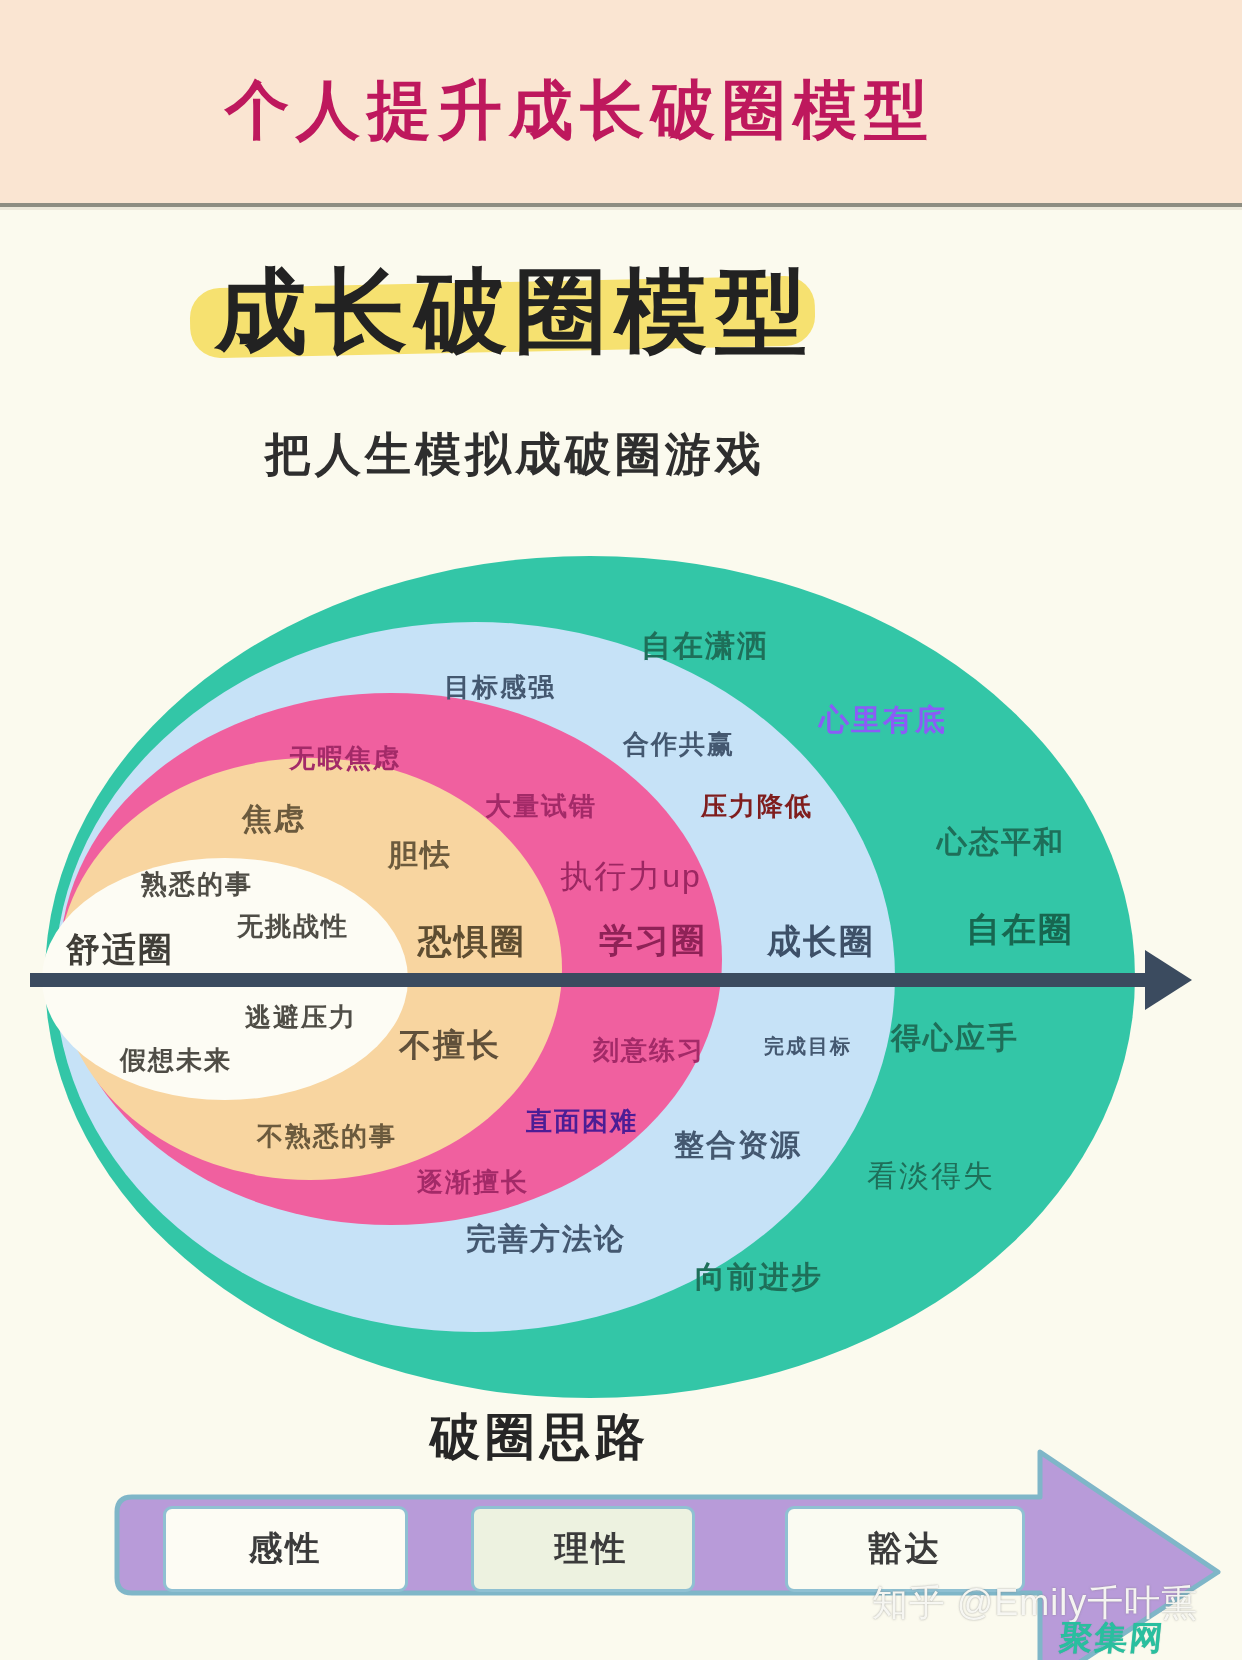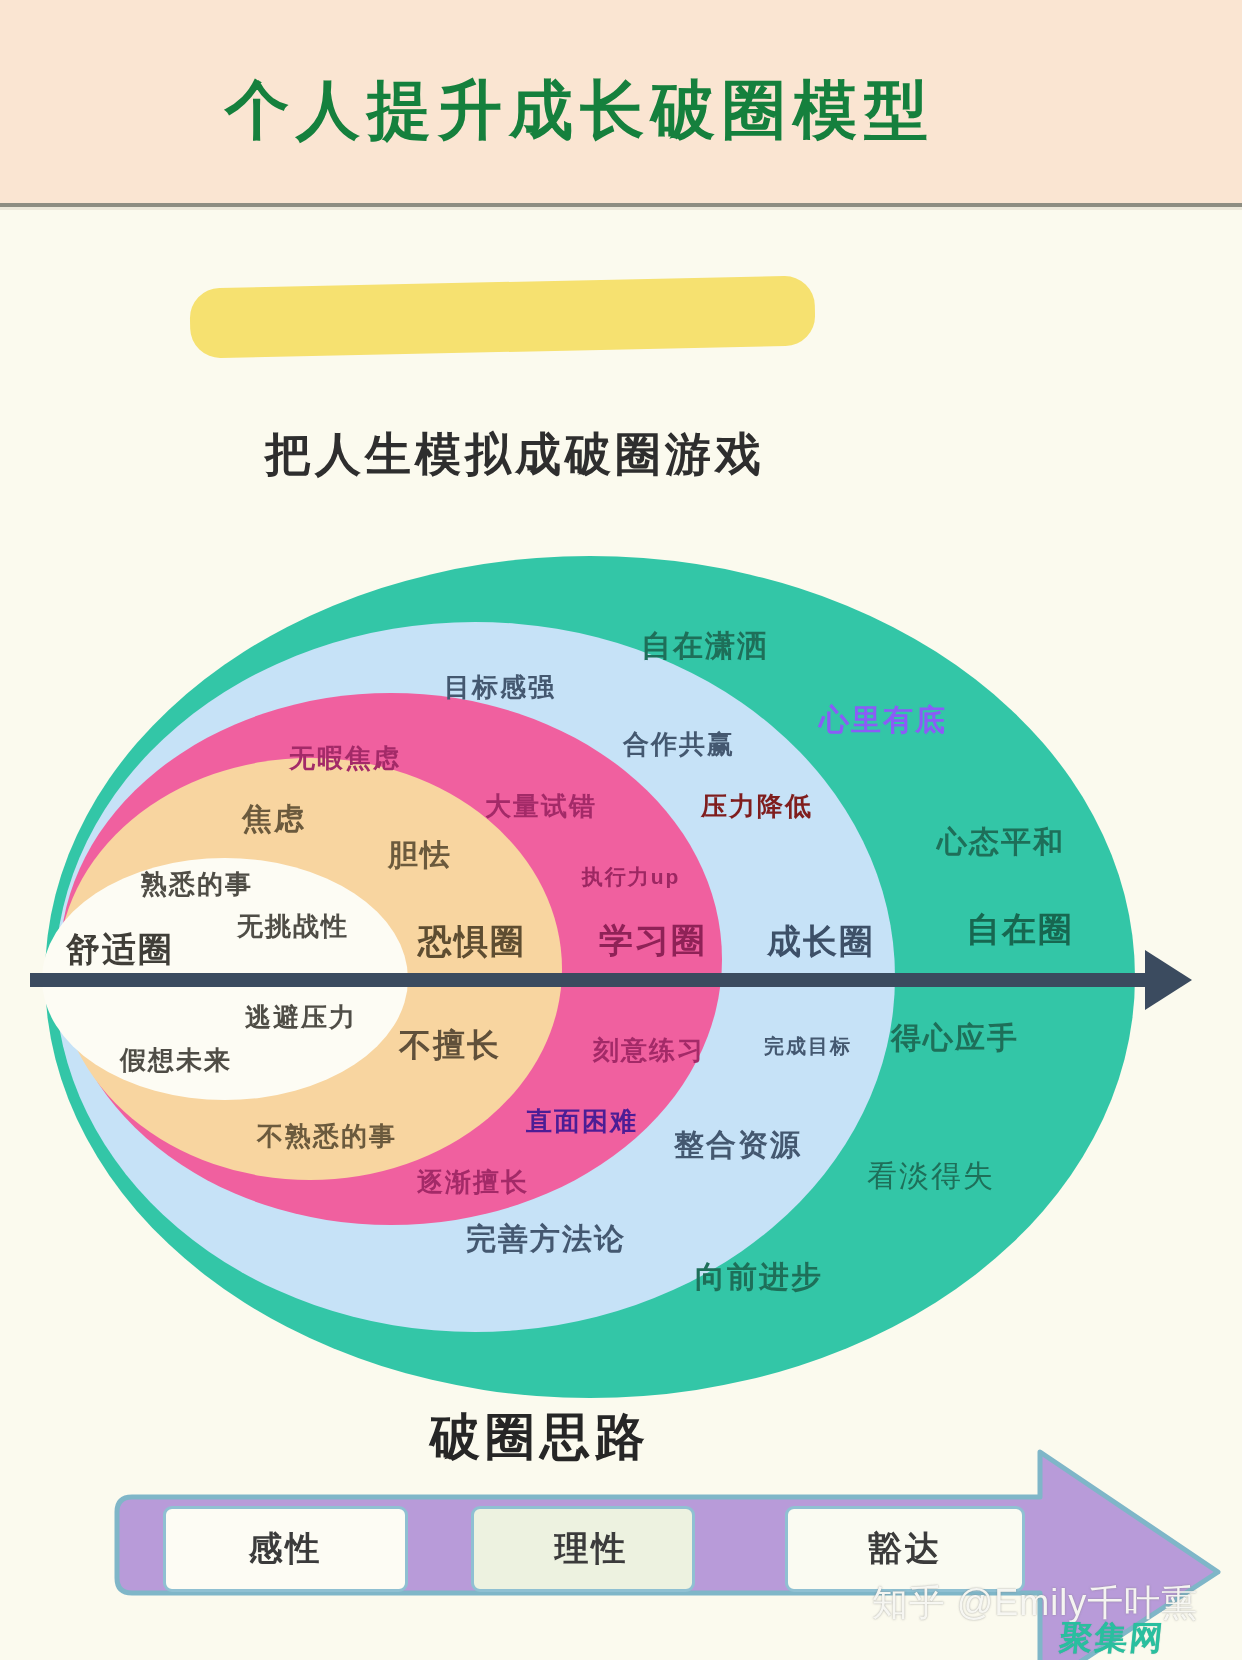--- a/index.html
+++ b/index.html
@@ -5,21 +5,21 @@
   html,body{margin:0;padding:0;background:#e8e8e8;}
   #canvas{
     position:relative;width:1242px;height:1660px;overflow:hidden;
     background:#FBFAEE;
     font-family:"Liberation Sans","DejaVu Sans",sans-serif;
   }
   
   .header{position:absolute;left:0;top:0;width:1242px;height:203px;background:#FAE5D2;}
   .header-title{
     position:absolute;left:580px;top:110px;transform:translate(-50%,-50%);
-    font-size:64px;font-weight:700;color:#15803d;letter-spacing:7px;white-space:nowrap;
+    font-size:64px;font-weight:700;color:#be185d;letter-spacing:7px;white-space:nowrap;
   }
   .divider-dark{position:absolute;left:0;top:203px;width:1242px;height:4px;background:#8d8d82;}
   .divider-light{position:absolute;left:0;top:207px;width:1242px;height:3px;background:#ece8da;}
   
   .hero-highlight{
     position:absolute;left:190px;top:282px;width:625px;height:70px;
     background:#F6E170;border-radius:30px;transform:rotate(-1.2deg);
   }
   .hero-title{
     position:absolute;left:515px;top:312px;transform:translate(-50%,-50%);
@@ -72,20 +72,21 @@
 
 <div id="canvas">
 
   <div class="header">
     <div class="header-title">个人提升成长破圈模型</div>
   </div>
   <div class="divider-dark"></div>
   <div class="divider-light"></div>
 
   <div class="hero-highlight"></div>
+  <div class="hero-title">成长破圈模型</div>
   <div class="hero-subtitle">把人生模拟成破圈游戏</div>
 
   <div class="zone zone-ease"></div>
   <div class="zone zone-growth"></div>
   <div class="zone zone-learn"></div>
   <div class="zone zone-fear"></div>
   <div class="zone zone-comfort"></div>
 
   <svg class="axis-svg" viewBox="0 0 1242 1660">
     <line x1="30" y1="980" x2="1148" y2="980" stroke="#3B4B5F" stroke-width="14"></line>
@@ -98,21 +99,21 @@
       <span class="dlabel" style="left: 293px; top: 926px; font-size: 26px; font-weight: 600; color: rgb(79, 77, 70);">无挑战性</span>
       <span class="dlabel" style="left: 301px; top: 1017px; font-size: 26px; font-weight: 600; color: rgb(79, 77, 70);">逃避压力</span>
       <span class="dlabel" style="left: 176px; top: 1060px; font-size: 26px; font-weight: 600; color: rgb(79, 77, 70);">假想未来</span>
       <span class="dlabel" style="left: 274px; top: 819px; font-size: 30px; font-weight: 600; color: rgb(107, 90, 61);">焦虑</span>
       <span class="dlabel" style="left: 420px; top: 855px; font-size: 30px; font-weight: 600; color: rgb(107, 90, 61);">胆怯</span>
       <span class="dlabel" style="left: 472px; top: 942px; font-size: 34px; font-weight: 700; color: rgb(94, 77, 49);">恐惧圈</span>
       <span class="dlabel" style="left: 450px; top: 1046px; font-size: 32px; font-weight: 600; color: rgb(96, 80, 58);">不擅长</span>
       <span class="dlabel" style="left: 327px; top: 1136px; font-size: 26px; font-weight: 600; color: rgb(107, 90, 61);">不熟悉的事</span>
       <span class="dlabel" style="left: 345px; top: 758px; font-size: 26px; font-weight: 600; color: rgb(163, 42, 104);">无暇焦虑</span>
       <span class="dlabel" style="left: 541px; top: 806px; font-size: 26px; font-weight: 600; color: rgb(163, 42, 104);">大量试错</span>
-      <span class="dlabel" style="left: 631px; top: 877px; font-size: 21px; font-weight: 700; color: rgb(156, 39, 98);">执行力up</span>
+      <span class="dlabel" style="left: 631px; top: 877px; font-size: 32px; font-weight: 400; color: rgb(156, 39, 98);">执行力up</span>
       <span class="dlabel" style="left: 653px; top: 941px; font-size: 34px; font-weight: 700; color: rgb(143, 34, 87);">学习圈</span>
       <span class="dlabel" style="left: 649px; top: 1050px; font-size: 26px; font-weight: 600; color: rgb(163, 42, 104);">刻意练习</span>
       <span class="dlabel" style="left: 582px; top: 1121px; font-size: 26px; font-weight: 600; color: #4c1d95;">直面困难</span>
       <span class="dlabel" style="left: 473px; top: 1182px; font-size: 26px; font-weight: 600; color: rgb(163, 42, 104);">逐渐擅长</span>
       <span class="dlabel" style="left: 500px; top: 687px; font-size: 26px; font-weight: 600; color: rgb(68, 88, 112);">目标感强</span>
       <span class="dlabel" style="left: 679px; top: 744px; font-size: 26px; font-weight: 600; color: rgb(68, 88, 112);">合作共赢</span>
       <span class="dlabel" style="left: 757px; top: 806px; font-size: 26px; font-weight: 600; color: #7f1d1d;">压力降低</span>
       <span class="dlabel" style="left: 821px; top: 942px; font-size: 34px; font-weight: 700; color: rgb(61, 80, 104);">成长圈</span>
       <span class="dlabel" style="left: 808px; top: 1046px; font-size: 20px; font-weight: 600; color: rgb(68, 88, 112);">完成目标</span>
       <span class="dlabel" style="left: 738px; top: 1145px; font-size: 30px; font-weight: 600; color: rgb(68, 88, 112);">整合资源</span>

